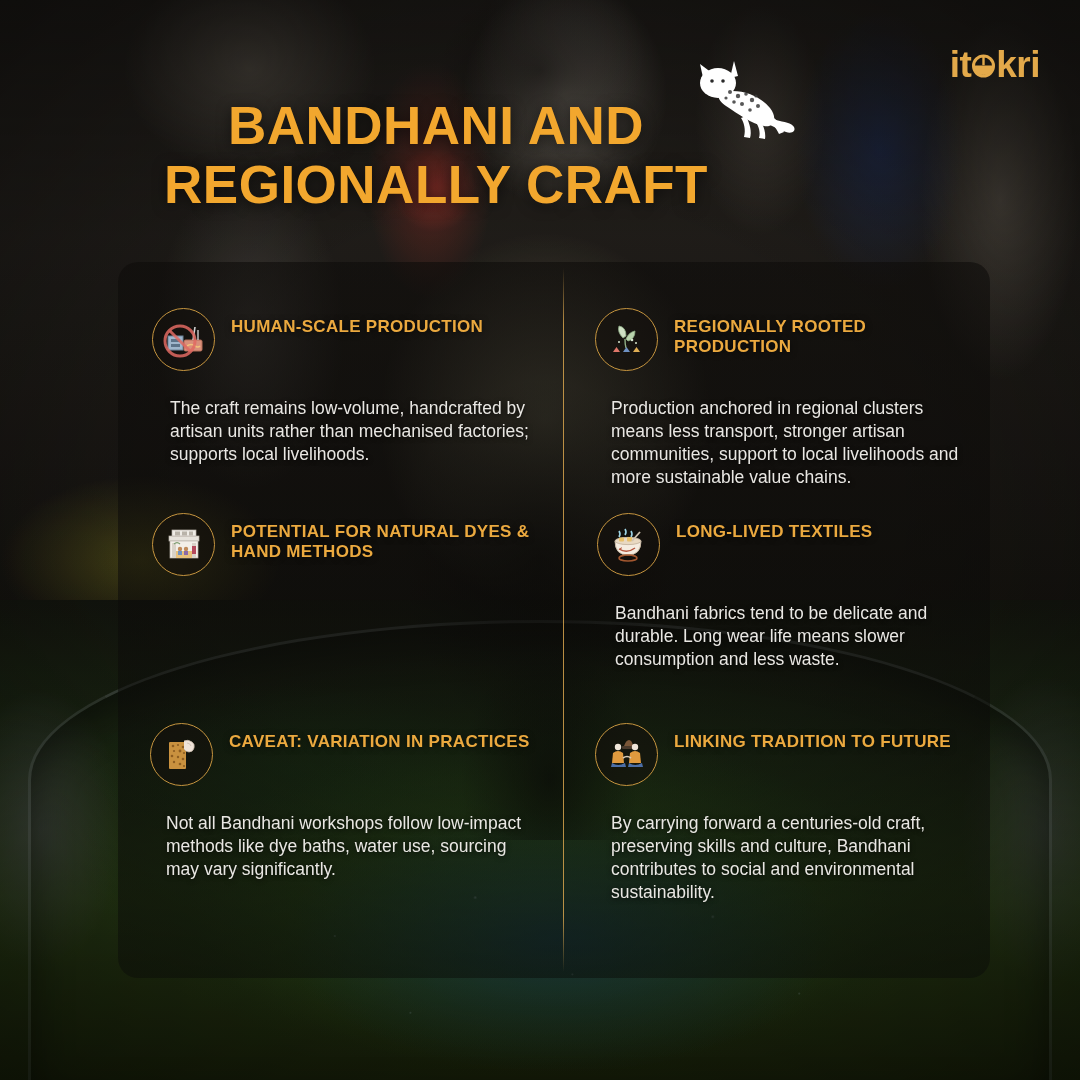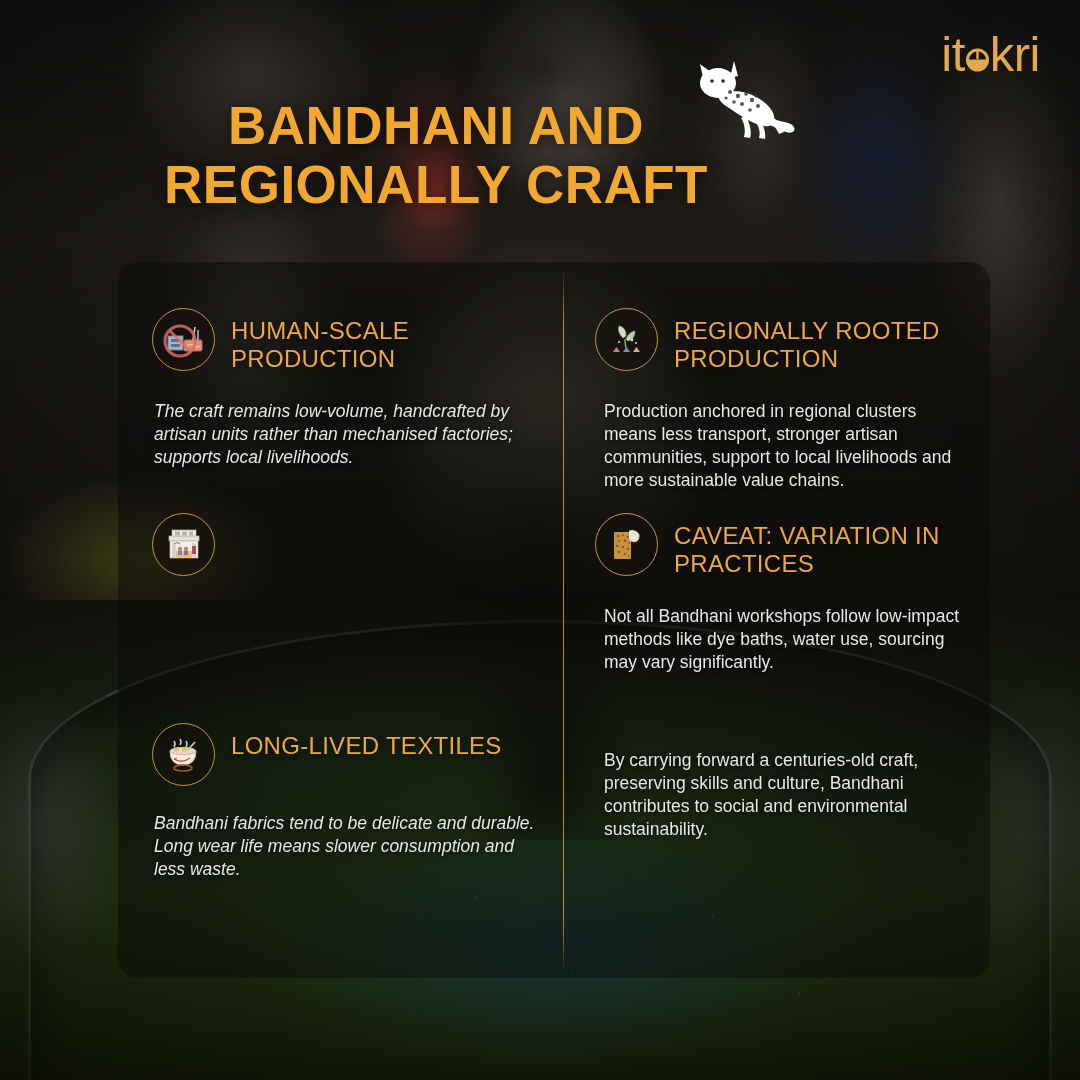--- a/index.html
+++ b/index.html
@@ -80,22 +80,22 @@
   }
   .vignette{
     position:absolute; inset:0;
     background:
       radial-gradient(ellipse 900px 760px at 540px 500px, transparent 38%, rgba(0,0,0,.50) 100%),
       linear-gradient(180deg, rgba(0,0,0,.42) 0%, rgba(0,0,0,.12) 22%, rgba(0,0,0,.10) 78%, rgba(0,0,0,.34) 100%);
   }
 
   
   .logo{
-    position:absolute; right:40px; top:30px;
-    font-size:49px; font-weight:400; letter-spacing:-.5px;
+    position:absolute; right:40px; top:46px;
+    font-size:37px; font-weight:700; letter-spacing:-.5px;
     color:#e3a94a; line-height:1; z-index:8;
   }
   .logo .bowl{
     display:inline-block; position:relative; width:27px; height:27px;
     vertical-align:-3px; margin:0 -1px;
   }
   .logo .bowl svg{ position:absolute; left:0; top:0; }
 
   .title-wrap{
     position:absolute; left:0; top:96px; width:872px;
@@ -140,33 +140,33 @@
     flex:0 0 auto;
     width:63px; height:63px; border-radius:50%;
     border:1.5px solid #c6953f;
     background:rgba(20,16,13,.55);
     display:flex; align-items:center; justify-content:center;
     overflow:hidden;
   }
   .icon-circle svg{ display:block; }
 
   .card-title{
-    font-size:24px; font-weight:400; letter-spacing:.3px;
+    font-size:17px; font-weight:700; letter-spacing:.3px;
     color:#eba93f; line-height:1.18; padding-top:9px;
     text-shadow:0 1px 6px rgba(0,0,0,.6);
   }
 
   .card-body{
     margin-top:26px;
     font-size:17.5px; line-height:1.32; color:#e9e7e3;
     text-shadow:0 1px 5px rgba(0,0,0,.75);
     max-width:392px;
   }
-  .card.right .card-body{ max-width:406px; margin-left:21px; }
-  .card.left  .card-body{ margin-left:2px;font-style:italic; }
+  .card.right .card-body{ max-width:406px; margin-left:28px; }
+  .card.left  .card-body{ margin-left:18px; }
   .card.right .card-head{ margin-left:12px; }
 </style>
 </head>
 <body>
 
 <div id="stage">
 
   <div class="bg-layer">
     <div class="bg-top"></div>
     <div class="bg-bottom"></div>
@@ -280,21 +280,44 @@
             <rect x="31" y="21" width="4" height="15" fill="#d8d2c8"></rect>
             <rect x="31" y="24" width="4" height="8" fill="#b5495c"></rect>
             <rect x="15" y="29" width="16" height="7" fill="#e8c07a"></rect>
             <circle cx="19" cy="27" r="2.2" fill="#c08a5a"></circle>
             <circle cx="25" cy="27" r="2.2" fill="#c08a5a"></circle>
             <rect x="17" y="29" width="4" height="4" fill="#6d8fc0"></rect>
             <rect x="23" y="29" width="4" height="4" fill="#8c6aa8"></rect>
             <path d="M13 22 q3 -3 6 0" stroke="#7a9c6e" stroke-width="1.2" fill="none"></path>
           </svg>
         </div>
-      </div>
+        <div class="card-title">POTENTIAL FOR NATURAL DYES &amp; HAND METHODS</div>
+      </div>
+    </div>
+
+    <div class="card left">
+      <div class="card-head">
+        <div class="icon-circle">
+          <svg width="46" height="46" viewBox="0 0 46 46">
+            <path d="M13 9 q2 3 0 6" stroke="#9fd5e6" stroke-width="1.6" fill="none"></path>
+            <path d="M19 7 q2 3 0 6" stroke="#9fd5e6" stroke-width="1.6" fill="none"></path>
+            <path d="M25 9 q2 3 0 6" stroke="#9fd5e6" stroke-width="1.6" fill="none"></path>
+            <path d="M9 19 q0 14 13 14 q13 0 13 -14 z" fill="#f5ece0" stroke="#c9b9a4" stroke-width="1"></path>
+            <ellipse cx="22" cy="19" rx="13" ry="3.6" fill="#e9d9c2" stroke="#c9b9a4" stroke-width="1"></ellipse>
+            <rect x="13" y="15.5" width="5" height="4" rx="1" fill="#e8c06a"></rect>
+            <rect x="21" y="15" width="5" height="4.5" rx="1" fill="#e8c06a"></rect>
+            <path d="M26 19 L34 10" stroke="#cfc3b1" stroke-width="1.8"></path>
+            <path d="M13 27 q8 5 16 -1" stroke="#b5563f" stroke-width="1.4" fill="none"></path>
+            <path d="M13 27 l3 -2 l-1 3 z" fill="#b5563f"></path>
+            <ellipse cx="22" cy="36" rx="9" ry="3" fill="none" stroke="#a3572f" stroke-width="1.6"></ellipse>
+          </svg>
+        </div>
+        <div class="card-title">LONG-LIVED TEXTILES</div>
+      </div>
+      <div class="card-body">Bandhani fabrics tend to be delicate and durable. Long wear life means slower consumption and less waste.</div>
     </div>
 
     <div class="card right">
       <div class="card-head">
         <div class="icon-circle">
           <svg width="44" height="44" viewBox="0 0 44 44">
             <rect x="9" y="9" width="17" height="27" rx="1" fill="#c9913f"></rect>
             <g fill="#7a4d18" opacity=".75">
               <circle cx="13" cy="13" r="1.3"></circle>
                 <circle cx="18" cy="12" r="1.1"></circle>
@@ -311,40 +334,34 @@
             </g>
             <path d="M24 8 q4 -2 8 1 q3 2 2 6 q-1 4 -5 4 q-3 0 -5 -3" fill="#f0e4da" stroke="#c8b9ab" stroke-width=".8"></path>
             <path d="M27 10 q3 0 4 3" stroke="#c8b9ab" stroke-width=".7" fill="none"></path>
           </svg>
         </div>
         <div class="card-title">CAVEAT: VARIATION IN PRACTICES</div>
       </div>
       <div class="card-body">Not all Bandhani workshops follow low-impact methods like dye baths, water use, sourcing may vary significantly.</div>
     </div>
 
-    <div class="card left">
+    <div class="card right">
       <div class="card-head">
         <div class="icon-circle">
           <svg width="46" height="46" viewBox="0 0 46 46">
-            <path d="M13 9 q2 3 0 6" stroke="#9fd5e6" stroke-width="1.6" fill="none"></path>
-            <path d="M19 7 q2 3 0 6" stroke="#9fd5e6" stroke-width="1.6" fill="none"></path>
-            <path d="M25 9 q2 3 0 6" stroke="#9fd5e6" stroke-width="1.6" fill="none"></path>
-            <path d="M9 19 q0 14 13 14 q13 0 13 -14 z" fill="#f5ece0" stroke="#c9b9a4" stroke-width="1"></path>
-            <ellipse cx="22" cy="19" rx="13" ry="3.6" fill="#e9d9c2" stroke="#c9b9a4" stroke-width="1"></ellipse>
-            <rect x="13" y="15.5" width="5" height="4" rx="1" fill="#e8c06a"></rect>
-            <rect x="21" y="15" width="5" height="4.5" rx="1" fill="#e8c06a"></rect>
-            <path d="M26 19 L34 10" stroke="#cfc3b1" stroke-width="1.8"></path>
-            <path d="M13 27 q8 5 16 -1" stroke="#b5563f" stroke-width="1.4" fill="none"></path>
-            <path d="M13 27 l3 -2 l-1 3 z" fill="#b5563f"></path>
-            <ellipse cx="22" cy="36" rx="9" ry="3" fill="none" stroke="#a3572f" stroke-width="1.6"></ellipse>
-          </svg>
-        </div>
-        <div class="card-title">LONG-LIVED TEXTILES</div>
-      </div>
-      <div class="card-body">Bandhani fabrics tend to be delicate and durable. Long wear life means slower consumption and less waste.</div>
-    </div>
-
-    <div class="card right">
+            <rect x="18" y="14" width="14" height="3" rx="1" fill="#4a3a2c"></rect>
+            <path d="M20 14 q2 -6 5 -6 q3 0 4 6 z" fill="#7a5638"></path>
+            <circle cx="14" cy="15" r="3.2" fill="#f0e6da"></circle>
+            <path d="M9 21 q5 -4 10 0 l1 10 h-12 z" fill="#e09a3e"></path>
+            <path d="M8 31 q6 4 13 0 l1 4 h-15 z" fill="#4c6fa8"></path>
+            <circle cx="31" cy="15" r="3.2" fill="#f0e6da"></circle>
+            <path d="M26 21 q5 -4 10 0 l1 10 h-12 z" fill="#e09a3e"></path>
+            <path d="M25 31 q6 4 13 0 l1 4 h-15 z" fill="#4c6fa8"></path>
+            <path d="M19 26 q4 -3 8 0" stroke="#d8cbb8" stroke-width="1.6" fill="none"></path>
+          </svg>
+        </div>
+        <div class="card-title">LINKING TRADITION TO FUTURE</div>
+      </div>
       <div class="card-body">By carrying forward a centuries-old craft, preserving skills and culture, Bandhani contributes to social and environmental sustainability.</div>
     </div>
 
   </div>
 </div>
 
 </body></html>

